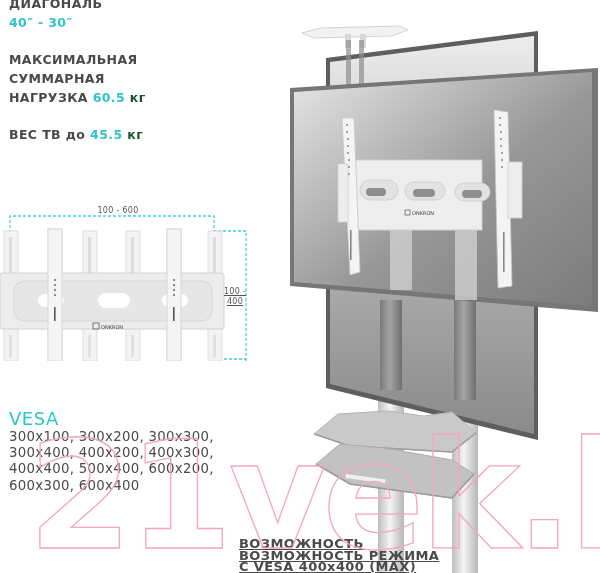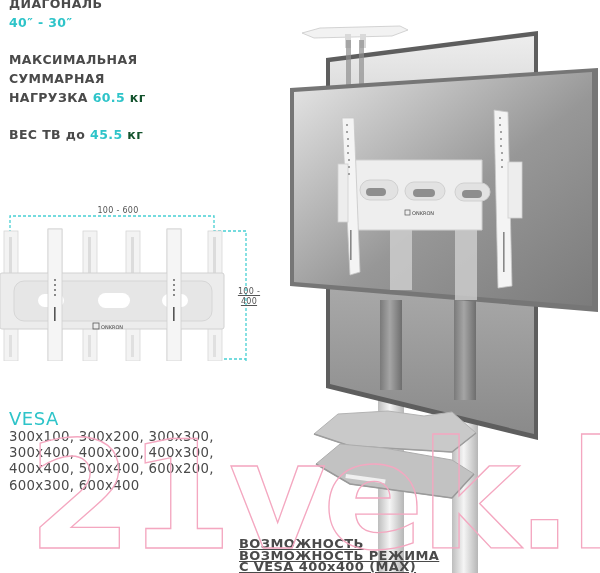--- a/index.html
+++ b/index.html
@@ -106,21 +106,21 @@
       <rect x="131" y="134" width="3" height="22"></rect>
       <rect x="213" y="134" width="3" height="22"></rect>
     </g>
 
     <g>
       <rect x="93" y="122" width="6" height="6" fill="none" stroke="#555" stroke-width="0.8"></rect>
     </g>
     <text x="101" y="127.5" font-size="5" font-family="DejaVu Sans, sans-serif" fill="#444">ONKRON</text>
   </svg>
   <div class="dim-label" style="left:88px; top:5px; width:60px;">100 - 600</div>
-  <div class="dim-label" style="left:234px; top:86px; width:30px;text-decoration:underline;">
+  <div class="dim-label" style="left:220px; top:86px; width:30px;text-decoration:underline;">
     <div>100 -</div>
     <div>400</div>
   </div>
 </div>
 
 <div class="vesa-title">VESA</div>
 <div class="vesa-list">
   <div class="vesa-row">300x100, 300x200, 300x300,</div>
   <div class="vesa-row">300x400, 400x200, 400x300,</div>
   <div class="vesa-row">400x400, 500x400, 600x200,</div>

